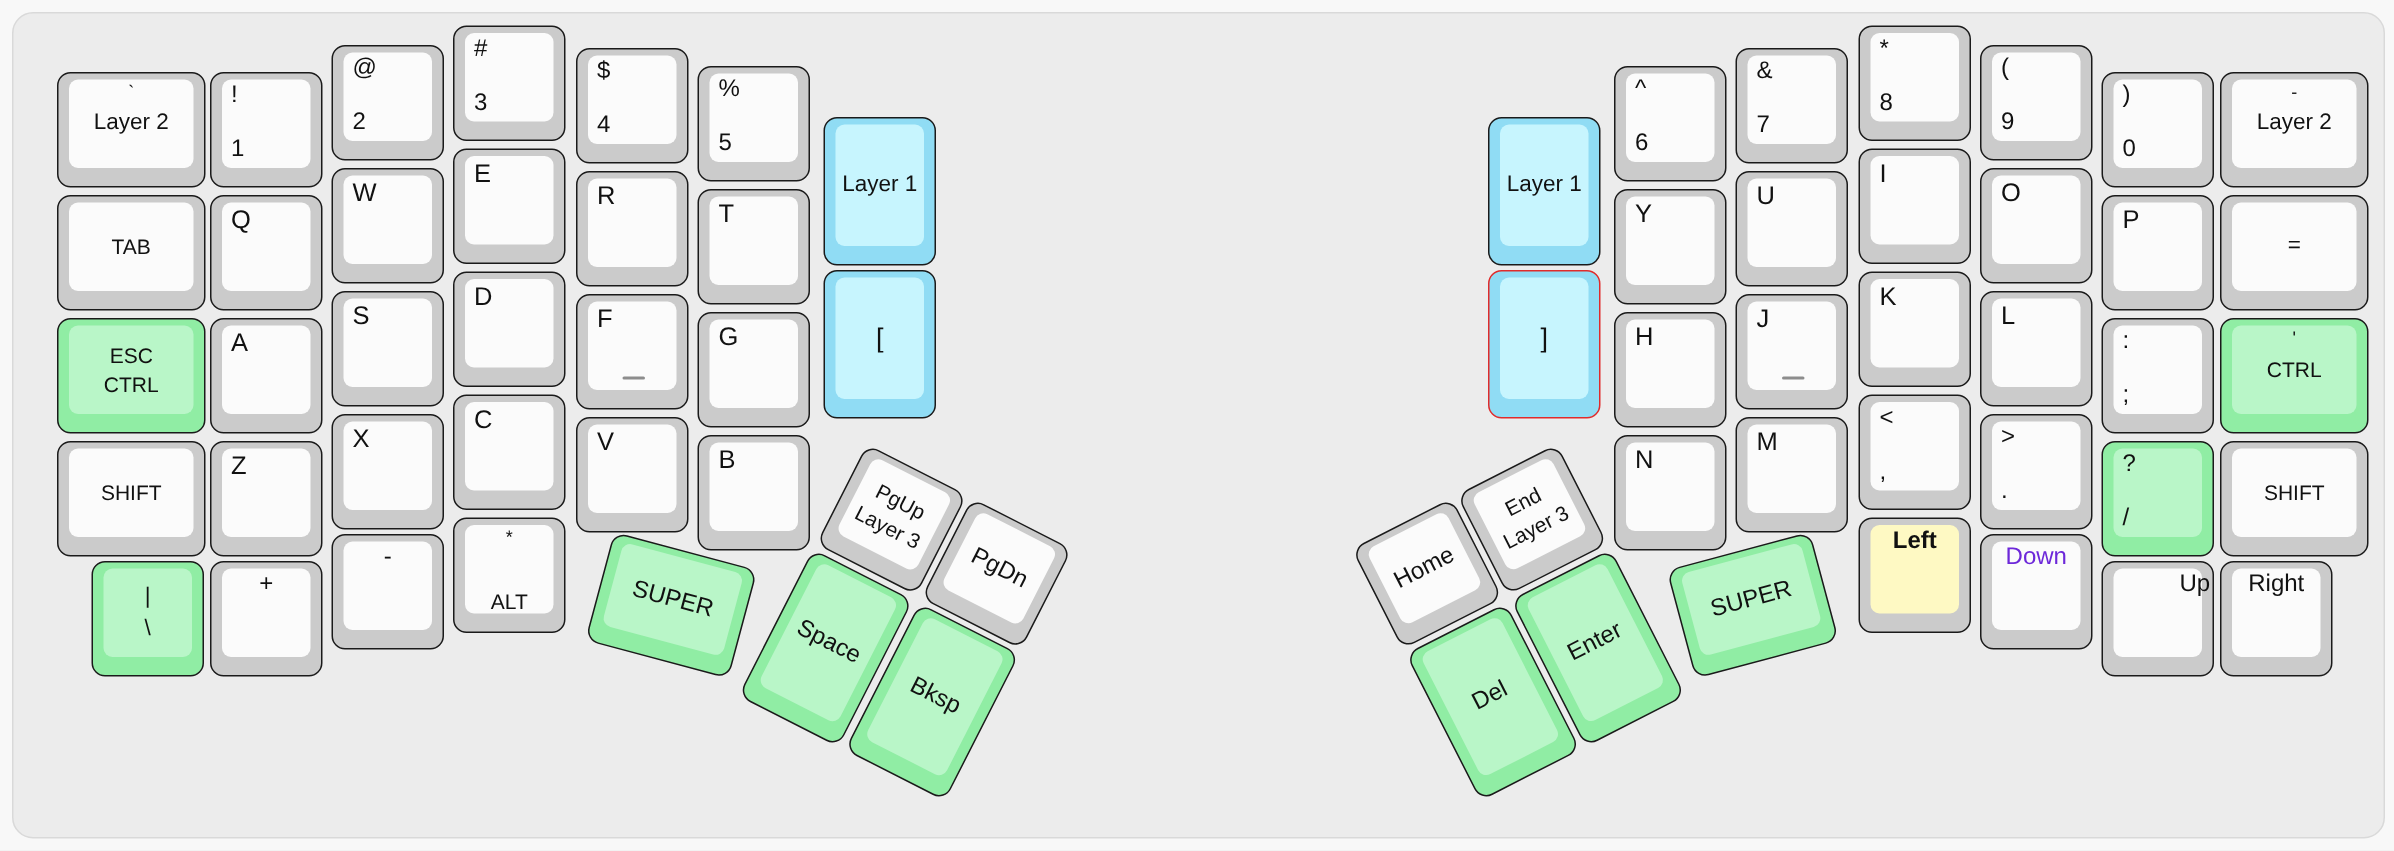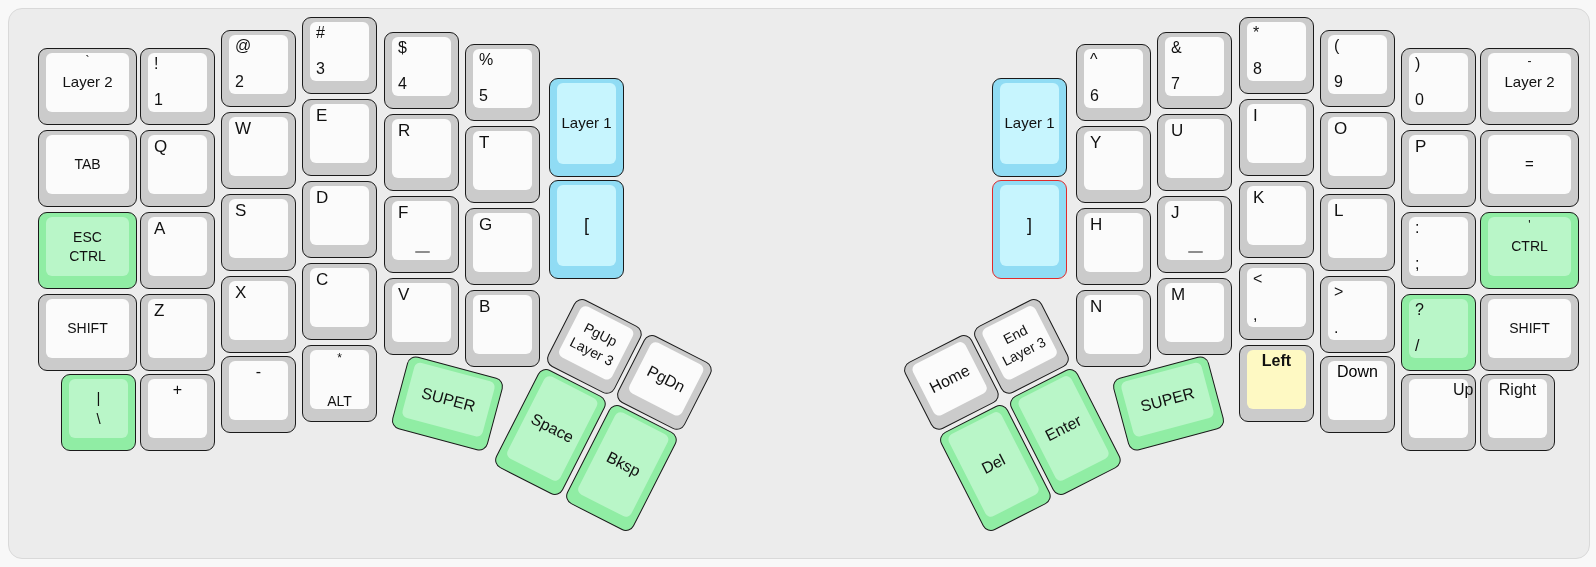--- a/index.html
+++ b/index.html
@@ -325,21 +325,21 @@
       </div>
     </div>
     <div class="key" style="left: 1320px; top: 276px; width: 75px; height: 77px; background: rgb(203, 203, 203); border-color: rgb(26, 26, 26);">
       <div class="cap" style="background: rgb(251, 251, 251);">
         <span class="lg-d1" style="font-size: 16px; color: rgb(17, 17, 17);">&gt;</span>
         <span class="lg-d2" style="font-size: 16px; color: rgb(17, 17, 17);">.</span>
       </div>
     </div>
     <div class="key" style="left: 1320px; top: 356px; width: 75px; height: 77px; background: rgb(203, 203, 203); border-color: rgb(26, 26, 26);">
       <div class="cap" style="background: rgb(251, 251, 251);">
-        <span class="lg-top" style="font-size: 16px; color: #000000;">Down</span>
+        <span class="lg-top" style="font-size: 16px; color: #6d28d9;">Down</span>
       </div>
     </div>
     <div class="key" style="left: 1401px; top: 48px; width: 75px; height: 77px; background: rgb(203, 203, 203); border-color: rgb(26, 26, 26);">
       <div class="cap" style="background: rgb(251, 251, 251);">
         <span class="lg-d1" style="font-size: 16px; color: rgb(17, 17, 17);">)</span>
         <span class="lg-d2" style="font-size: 16px; color: rgb(17, 17, 17);">0</span>
       </div>
     </div>
     <div class="key" style="left: 1401px; top: 130px; width: 75px; height: 77px; background: rgb(203, 203, 203); border-color: rgb(26, 26, 26);">
       <div class="cap" style="background: rgb(251, 251, 251);">

